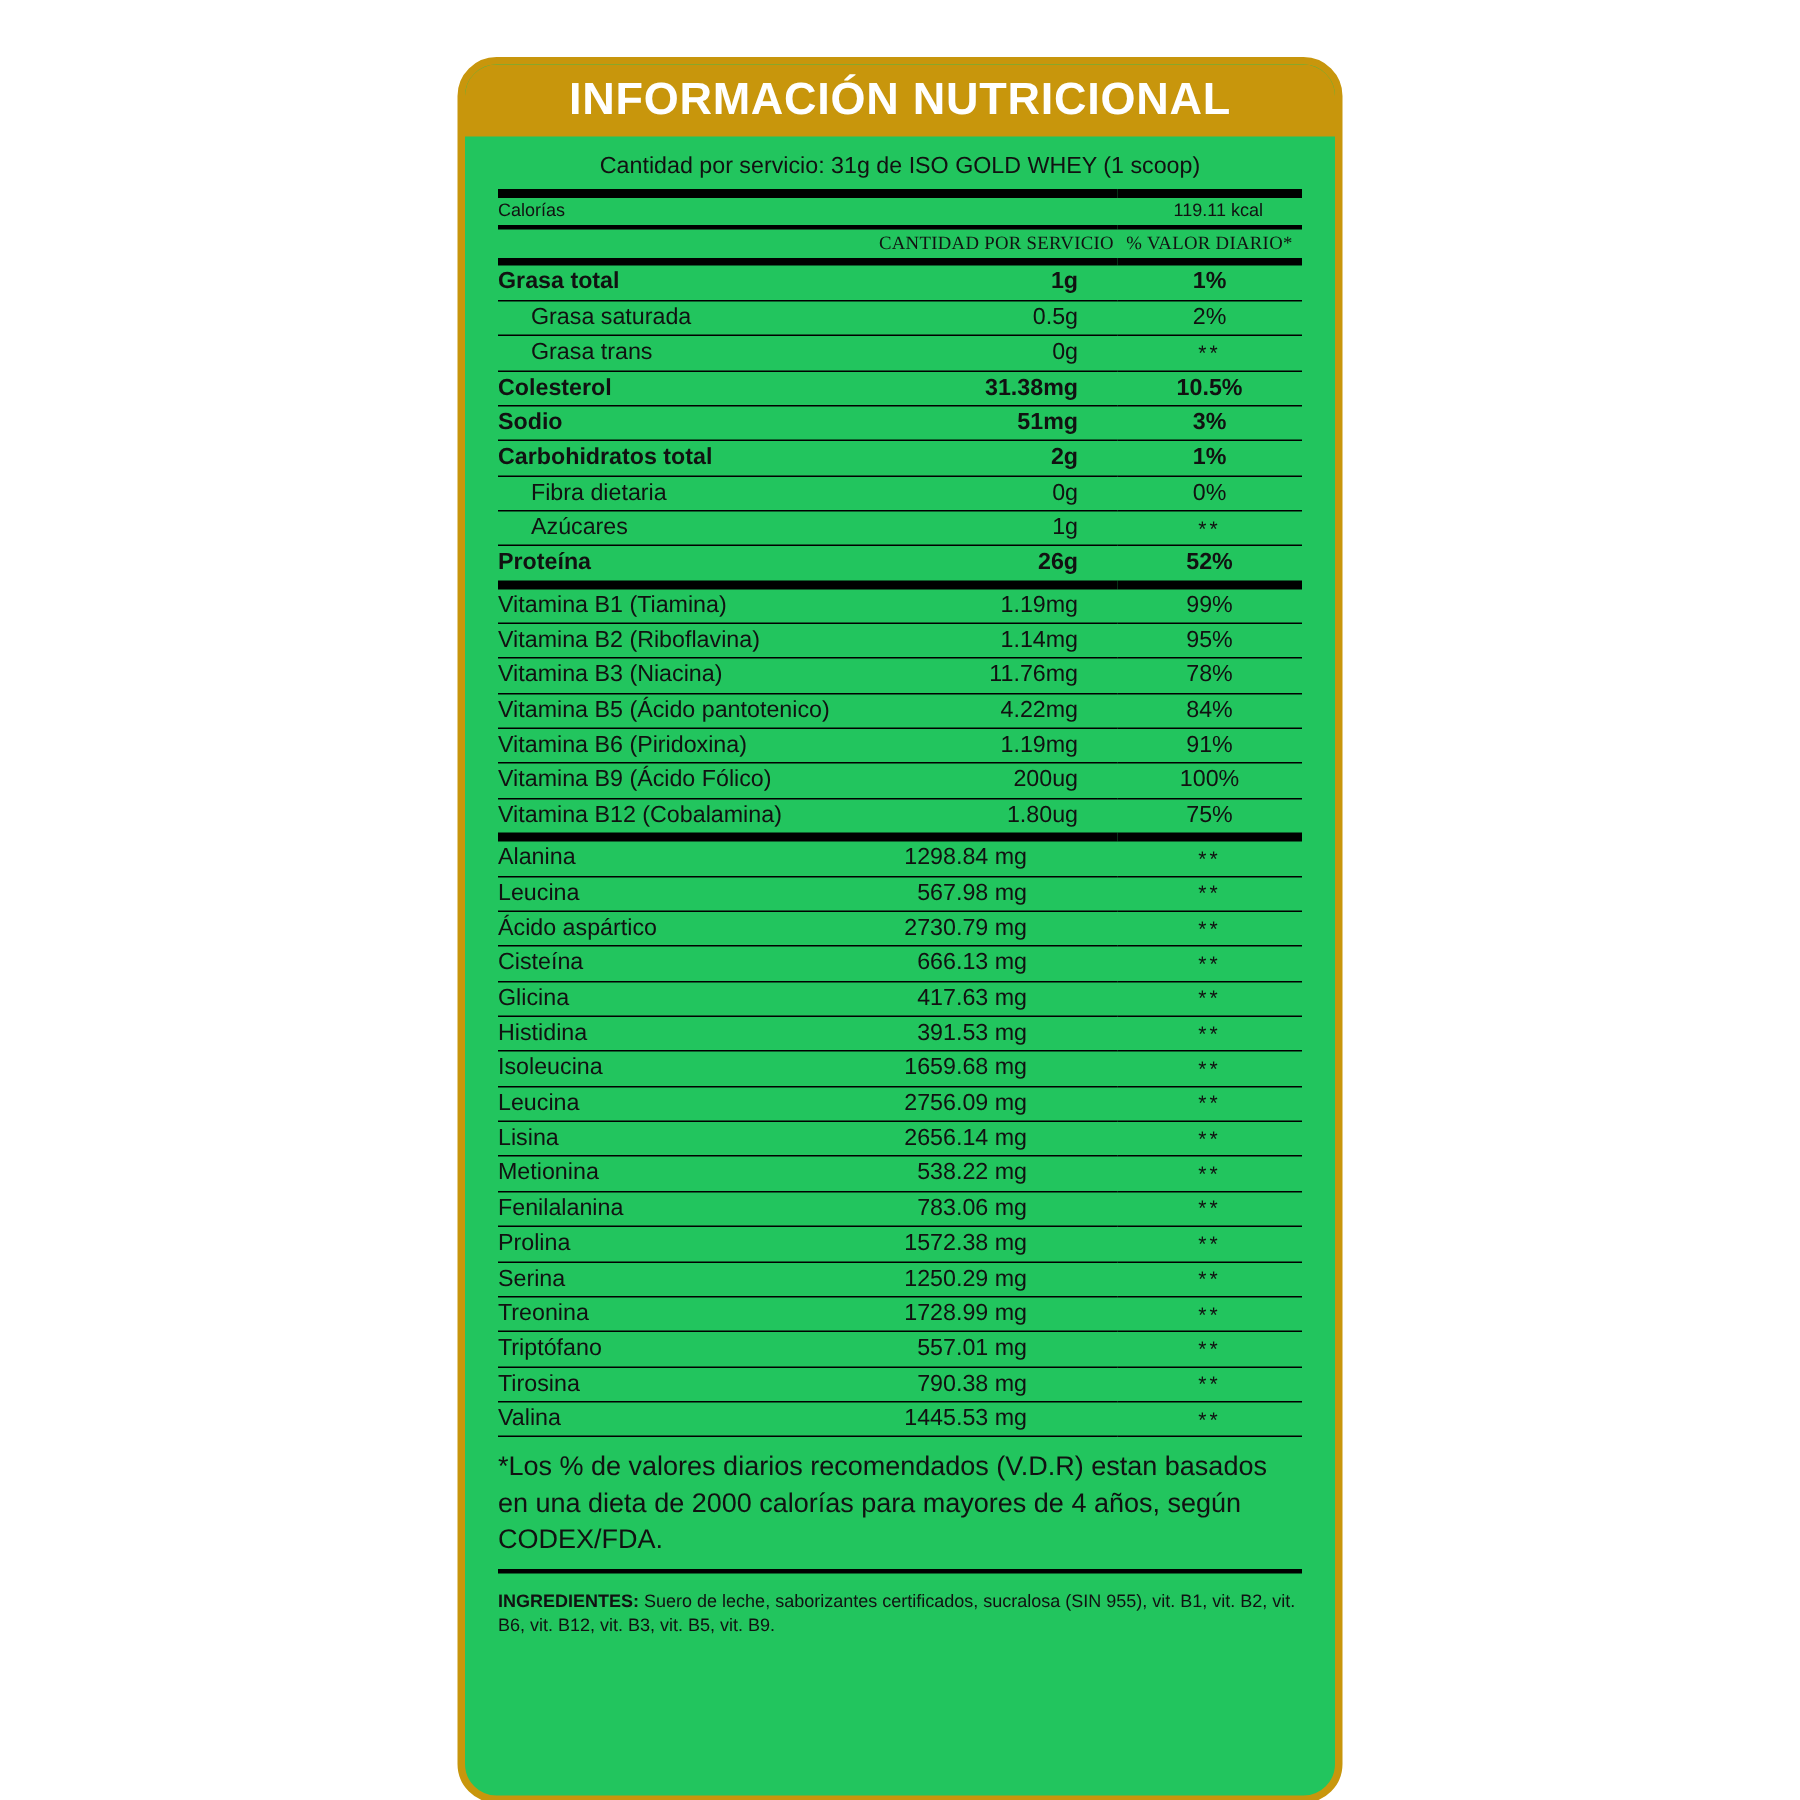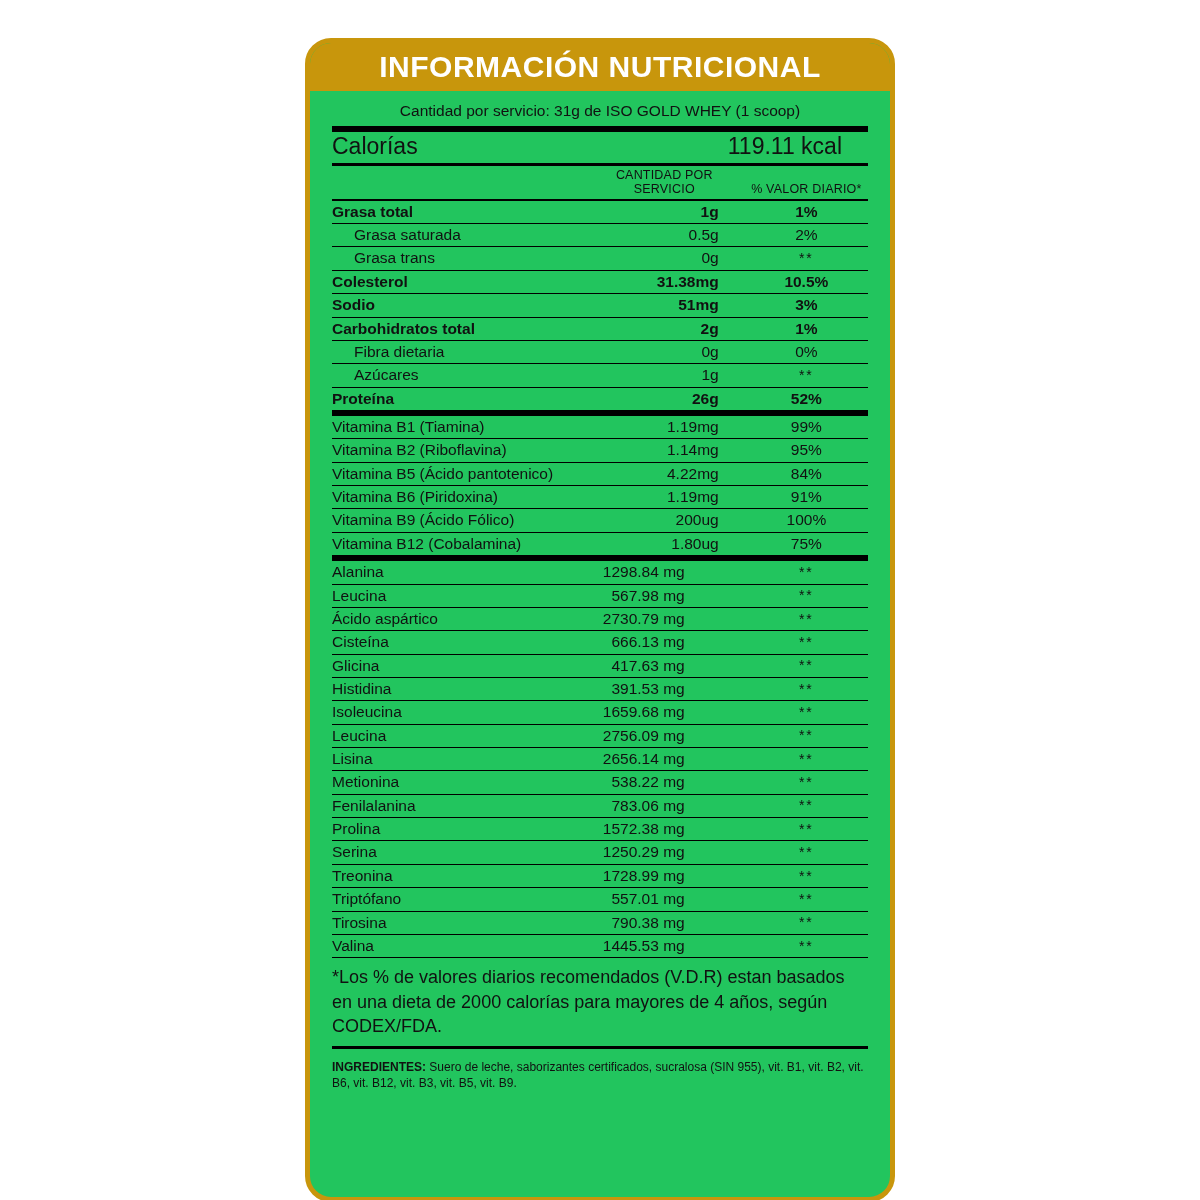--- a/index.html
+++ b/index.html
@@ -61,26 +61,27 @@
   .col-amt  { text-align: right; width: 30%; padding-right: 26px !important; }
   .col-dv   { text-align: center; width: 23%; }
 
   tr.rule-thick td { border-top: 6px solid #000; }
   tr.rule-med td   { border-top: 3px solid #000; }
   tr.rule-thin td  { border-top: 1px solid #000; }
   tr.rule-thinbot td { border-bottom: 1px solid #000; }
 
   .bold { font-weight: bold; }
   .indent { padding-left: 22px !important; }
-  .cal-row td { font-size: 23px; padding: 5px 0 6px 0; }
+  .cal-row td { font-size: 12px; padding: 5px 0 6px 0; }
   .hdr-row td {
     font-size: 12.5px;
     letter-spacing: 0.2px;
     padding-bottom: 2px;
-    border-bottom: 2px solid #000000;
+    border-bottom: 5px solid #000000;
+    font-family: Liberation Serif, serif;
   }
   .hdr-amt { text-align: center; padding-right: 0 !important;}
   .hdr-dv { }
   .stars { letter-spacing: 2px; font-size: 14px; }
 
   .aa .col-amt { padding-right: 60px !important; }
 
   .footnote {
     font-size: 18px;
     line-height: 1.35;
@@ -170,20 +171,25 @@
             <td class="col-name">Vitamina B1 (Tiamina)</td>
             <td class="col-amt">1.19mg</td>
             <td class="col-dv">99%</td>
           </tr>
           <tr class="rule-thin">
             <td class="col-name">Vitamina B2 (Riboflavina)</td>
             <td class="col-amt">1.14mg</td>
             <td class="col-dv">95%</td>
           </tr>
           <tr class="rule-thin">
+            <td class="col-name">Vitamina B3 (Niacina)</td>
+            <td class="col-amt">11.76mg</td>
+            <td class="col-dv">78%</td>
+          </tr>
+          <tr class="rule-thin">
             <td class="col-name">Vitamina B5 (Ácido pantotenico)</td>
             <td class="col-amt">4.22mg</td>
             <td class="col-dv">84%</td>
           </tr>
           <tr class="rule-thin">
             <td class="col-name">Vitamina B6 (Piridoxina)</td>
             <td class="col-amt">1.19mg</td>
             <td class="col-dv">91%</td>
           </tr>
           <tr class="rule-thin">

